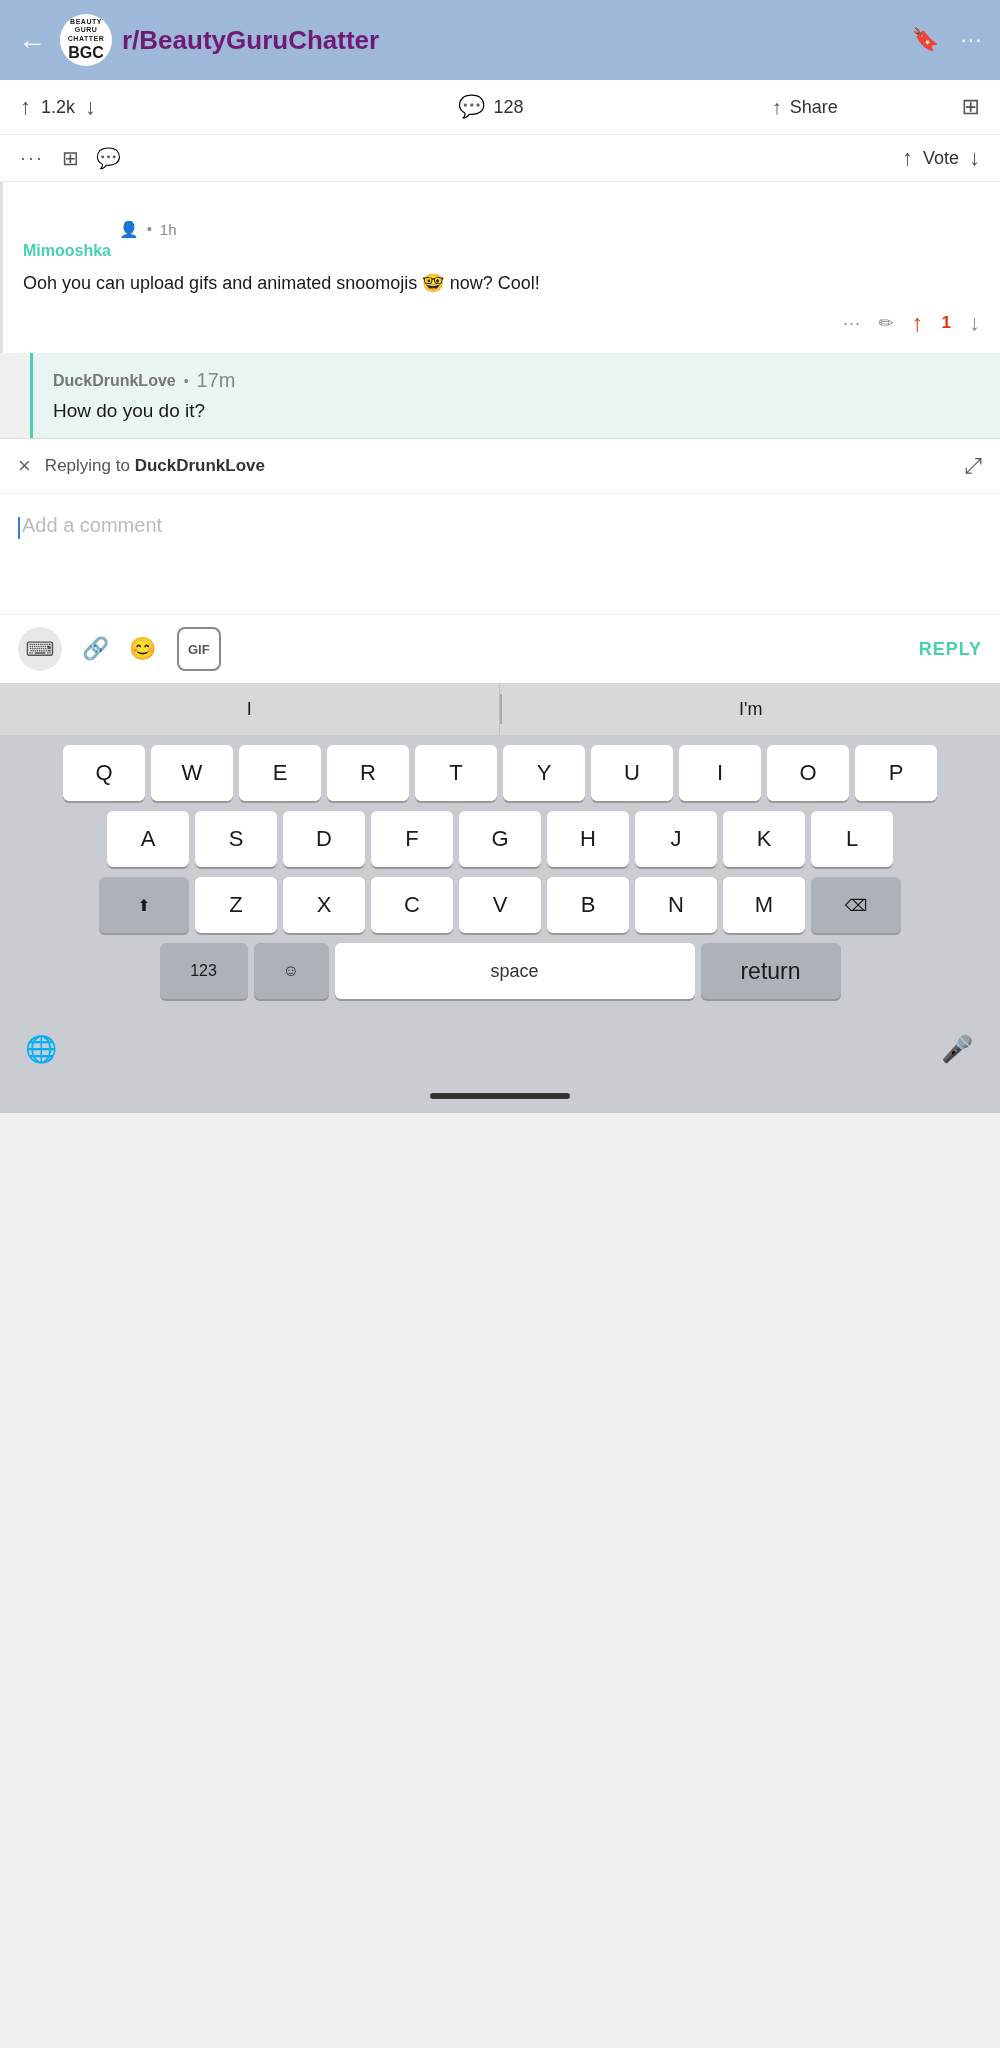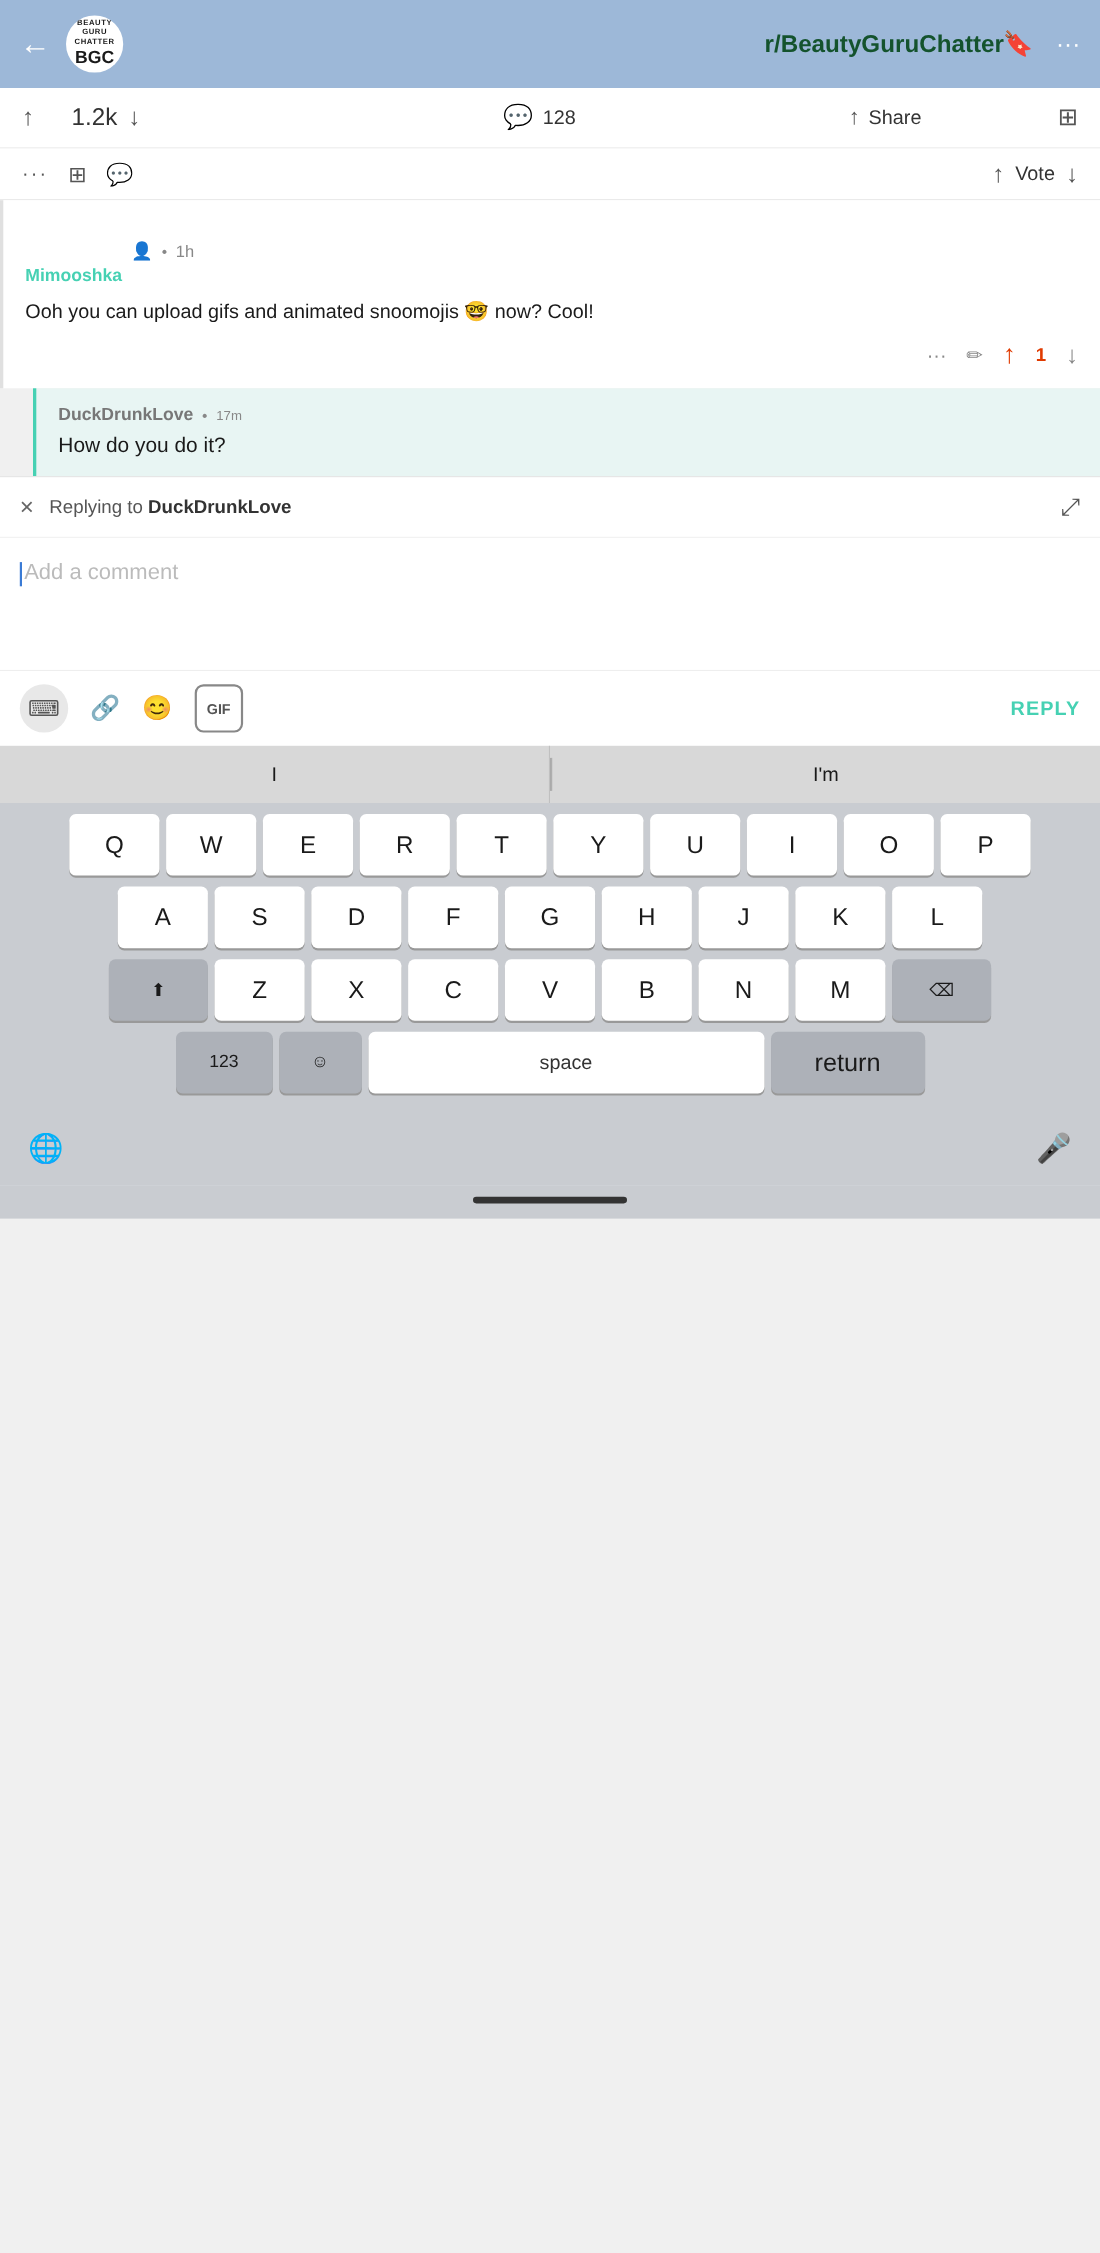--- a/index.html
+++ b/index.html
@@ -48,25 +48,24 @@
       display: flex;
       flex-direction: column;
       align-items: center;
       font-size: 9px;
     }
     .logo-bgc {
       font-size: 16px;
       font-weight: 900;
     }
     .header-title {
-      color: #14532d;
-      font-size: 22px;
+      color: #701a75;
+      font-size: 26px;
       font-weight: 600;
       flex: 1;
-      text-align: right;
     }
     .header-icons {
       display: flex;
       align-items: center;
       gap: 20px;
     }
     .header-icon {
       color: white;
       font-size: 22px;
     }
@@ -84,24 +83,23 @@
       display: flex;
       align-items: center;
       gap: 10px;
       flex: 1;
     }
     .vote-arrow {
       font-size: 22px;
       color: #555;
     }
     .vote-count {
-      font-size: 22px;
+      font-size: 18px;
       color: #333;
       font-weight: 500;
-      margin-left: 24px;
     }
     .comment-section {
       display: flex;
       align-items: center;
       gap: 8px;
       flex: 1;
       justify-content: center;
     }
     .comment-icon {
       font-size: 22px;
@@ -240,21 +238,21 @@
       gap: 8px;
       margin-bottom: 8px;
     }
     .reply-author {
       color: #777;
       font-size: 16px;
       font-weight: 600;
     }
     .reply-time {
       color: #888;
-      font-size: 12px;
+      font-size: 20px;
     }
     .reply-body {
       font-size: 19px;
       color: #1a1a1a;
     }
 
     
     .reply-input-area {
       background: white;
       border-top: 1px solid #ddd;

